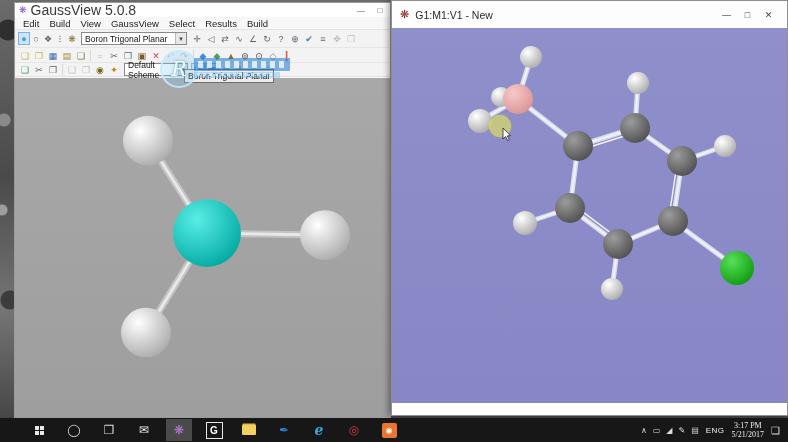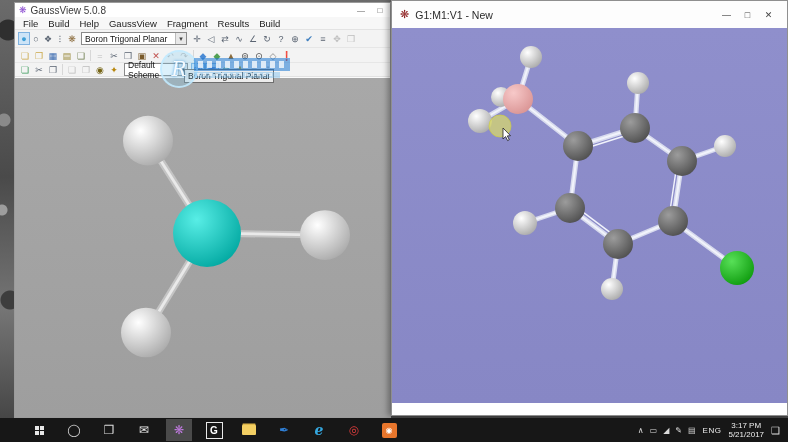--- a/index.html
+++ b/index.html
@@ -13,21 +13,21 @@
       radial-gradient(circle at 2px 210px, #9d9d9d 0 5px, transparent 6px),
       radial-gradient(circle at 8px 30px, #2f2f2f 0 10px, transparent 11px),
       linear-gradient(180deg,#6b6b6b,#4a4a4a 40%,#757575 70%,#3c3c3c);
   }
 
   
   .winL { position:absolute; left:14px; top:2px; width:377px; height:416px;
     background:#f3f3f3; border:1px solid #9b9b9b; z-index:2; }
   .tbarL { height:14px; background:#fff; display:flex; align-items:center; padding:0 4px; }
   .logo { font-size:9px; line-height:9px; margin-right:4px; }
-  .ttl { font-size:10px; color:#3a3a3a; }
+  .ttl { font-size:14px; color:#3a3a3a; }
   .ctrlsL { margin-left:auto; display:flex; gap:7px; }
   .ctrlsL span { font-size:8px; color:#555; width:12px; text-align:center; cursor:default; }
   .menubar { height:13px; background:#f7f7f7; display:flex; align-items:center; padding:0 3px; border-bottom:1px solid #e3e3e3; }
   .menu { font-size:9.5px; color:#222; padding:0 5px; }
   .trow { display:flex; align-items:center; padding:0 3px; background:#f3f3f3; }
   .r1 { height:17px; } .r2 { height:15px; border-top:1px solid #e6e6e6; } .r3 { height:14px; border-top:1px solid #e6e6e6; }
   .grp { display:flex; align-items:center; }
   .tb { width:14px; height:13px; line-height:13px; text-align:center; font-size:9px; color:#5a6472;
         border:1px solid transparent; }
   .r1 .grp:first-child .tb { width:12px; }
@@ -83,21 +83,21 @@
        linear-gradient(#e8e8e8,#e8e8e8) 0 0/4px 4px no-repeat,
        linear-gradient(#e8e8e8,#e8e8e8) 5px 0/4px 4px no-repeat,
        linear-gradient(#e8e8e8,#e8e8e8) 0 5px/4px 4px no-repeat,
        linear-gradient(#e8e8e8,#e8e8e8) 5px 5px/4px 4px no-repeat; }
   .tk.folder::before { content:""; width:14px; height:10px; background:#f3cf63; border-radius:1px;
        box-shadow:0 -2px 0 -0.5px #e0b84a; }
   .tray { margin-left:auto; display:flex; align-items:center; gap:7px; padding-right:8px; }
   .tri { font-size:8px; color:#dcdcdc; }
   .lang { font-size:8px; color:#eee; letter-spacing:.5px; }
   .clock { font-size:8px; color:#eee; text-align:center; line-height:9px; }
-  .clock span { display:block; }
+  .clock span { display:block;font-family:Liberation Serif, serif; }
   .notif { font-size:10px; color:#ddd; }
 
   
   .wm { position:absolute; left:160px; top:50px; z-index:20; pointer-events:none; display:flex; align-items:flex-start; }
   .wmCircle { width:38px; height:38px; border-radius:50%; border:2px solid rgba(195,235,255,.85);
       background:rgba(130,205,240,.28); display:flex; align-items:center; justify-content:center;
       font-family:"DejaVu Serif",serif; font-style:italic; font-size:20px; color:rgba(255,255,255,.92);
       text-shadow:0 0 3px rgba(40,140,220,.8); }
   .wmBand { margin-left:-4px; margin-top:8px; }
   .wmLine1 { width:96px; height:13px; background:rgba(25,118,210,.55);
@@ -115,25 +115,25 @@
 <div class="winL">
   <div class="tbarL">
     <span class="logo" style="color:#8a4bd0">❋</span>
     <span class="ttl">GaussView 5.0.8</span>
     <span class="ctrlsL">
       <span>—</span>
       <span>□</span>
     </span>
   </div>
   <div class="menubar">
-      <span class="menu">File</span>
+      <span class="menu">Edit</span>
       <span class="menu">Build</span>
-      <span class="menu">Help</span>
+      <span class="menu">View</span>
       <span class="menu">GaussView</span>
-      <span class="menu">Fragment</span>
+      <span class="menu">Select</span>
       <span class="menu">Results</span>
       <span class="menu">Build</span>
     </div>
   <div class="trow r1">
     <span class="grp">
         <span class="tb sel" style="color: rgb(63, 159, 214);"><span>●</span></span>
         <span class="tb"><span>○</span></span>
         <span class="tb"><span>❖</span></span>
         <span class="tb"><span>⁝</span></span>
         <span class="tb" style="color: rgb(138, 106, 58);"><span>❋</span></span>

